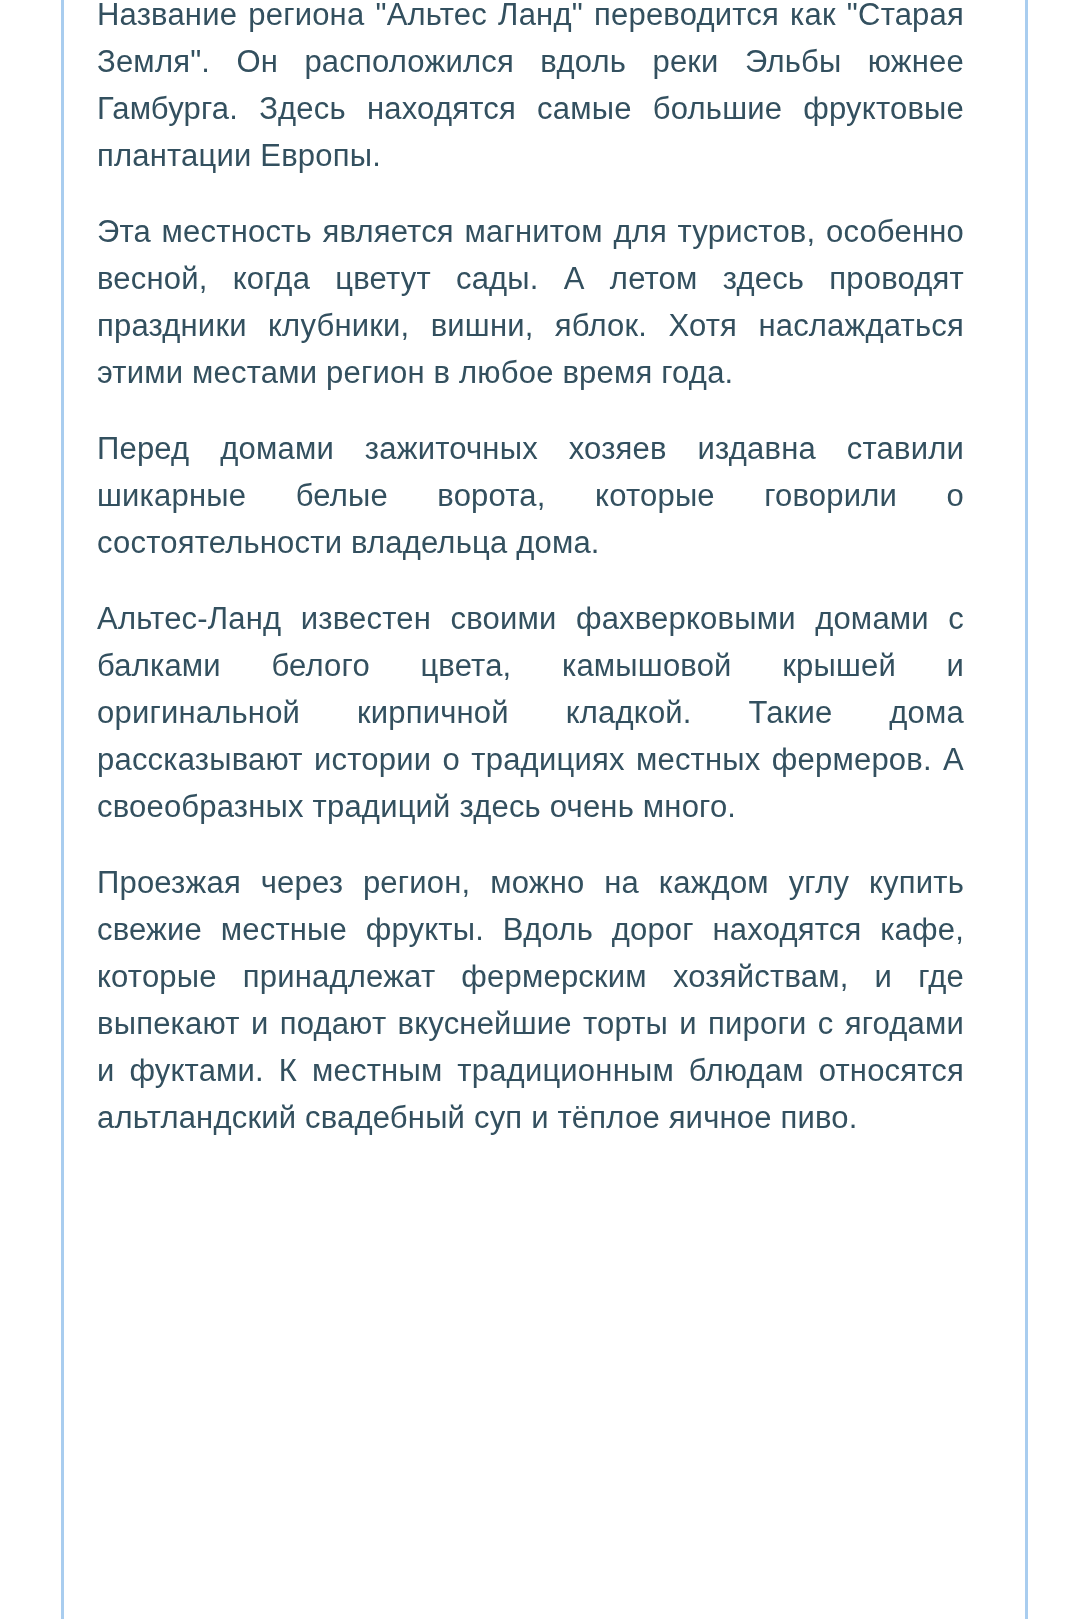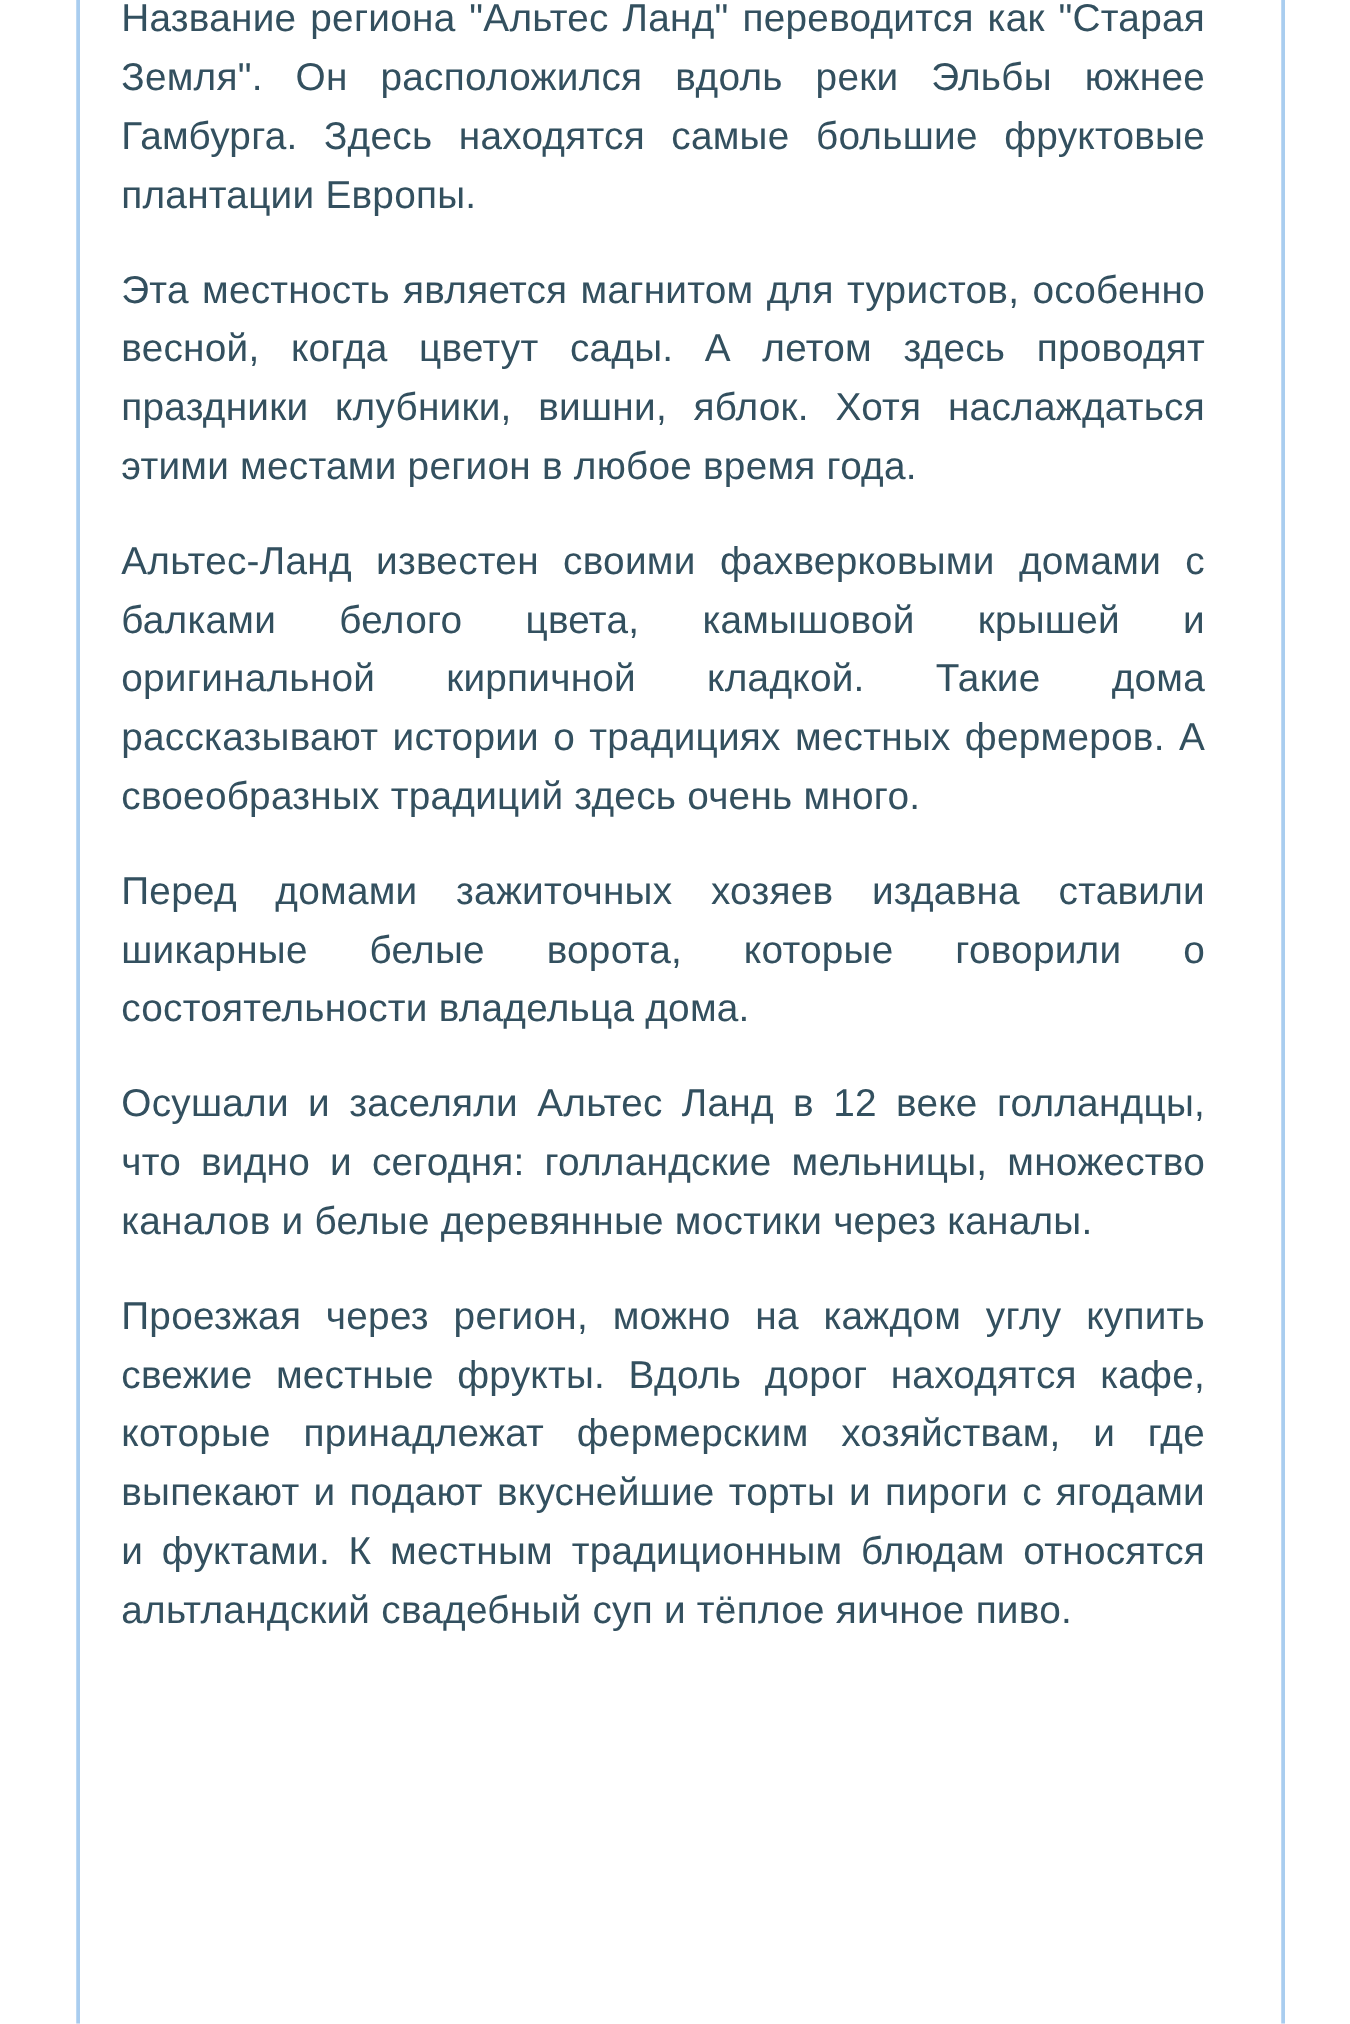--- a/index.html
+++ b/index.html
@@ -41,18 +41,17 @@
       padding: 0;
     }
   </style>
 </head>
 <body>
 
 <div class="article-frame">
   <div class="article-body">
     <p>Название региона "Альтес Ланд" переводится как "Старая Земля". Он расположился вдоль реки Эльбы южнее Гамбурга. Здесь находятся самые большие фруктовые плантации Европы.</p>
     <p>Эта местность является магнитом для туристов, особенно весной, когда цветут сады. А летом здесь проводят праздники клубники, вишни, яблок. Хотя наслаждаться этими местами регион в любое время года.</p>
+    <p>Перед домами зажиточных хозяев издавна ставили шикарные белые ворота, которые говорили о состоятельности владельца дома.</p>
     <p>Альтес-Ланд известен своими фахверковыми домами с балками белого цвета, камышовой крышей и оригинальной кирпичной кладкой. Такие дома рассказывают истории о традициях местных фермеров. А своеобразных традиций здесь очень много.</p>
-    <p>Перед домами зажиточных хозяев издавна ставили шикарные белые ворота, которые говорили о состоятельности владельца дома.</p>
-    <p>Осушали и заселяли Альтес Ланд в 12 веке голландцы, что видно и сегодня: голландские мельницы, множество каналов и белые деревянные мостики через каналы.</p>
     <p>Проезжая через регион, можно на каждом углу купить свежие местные фрукты. Вдоль дорог находятся кафе, которые принадлежат фермерским хозяйствам, и где выпекают и подают вкуснейшие торты и пироги с ягодами и фуктами. К местным традиционным блюдам относятся альтландский свадебный суп и тёплое яичное пиво.</p>
   </div>
 </div>
 
 </body></html>

